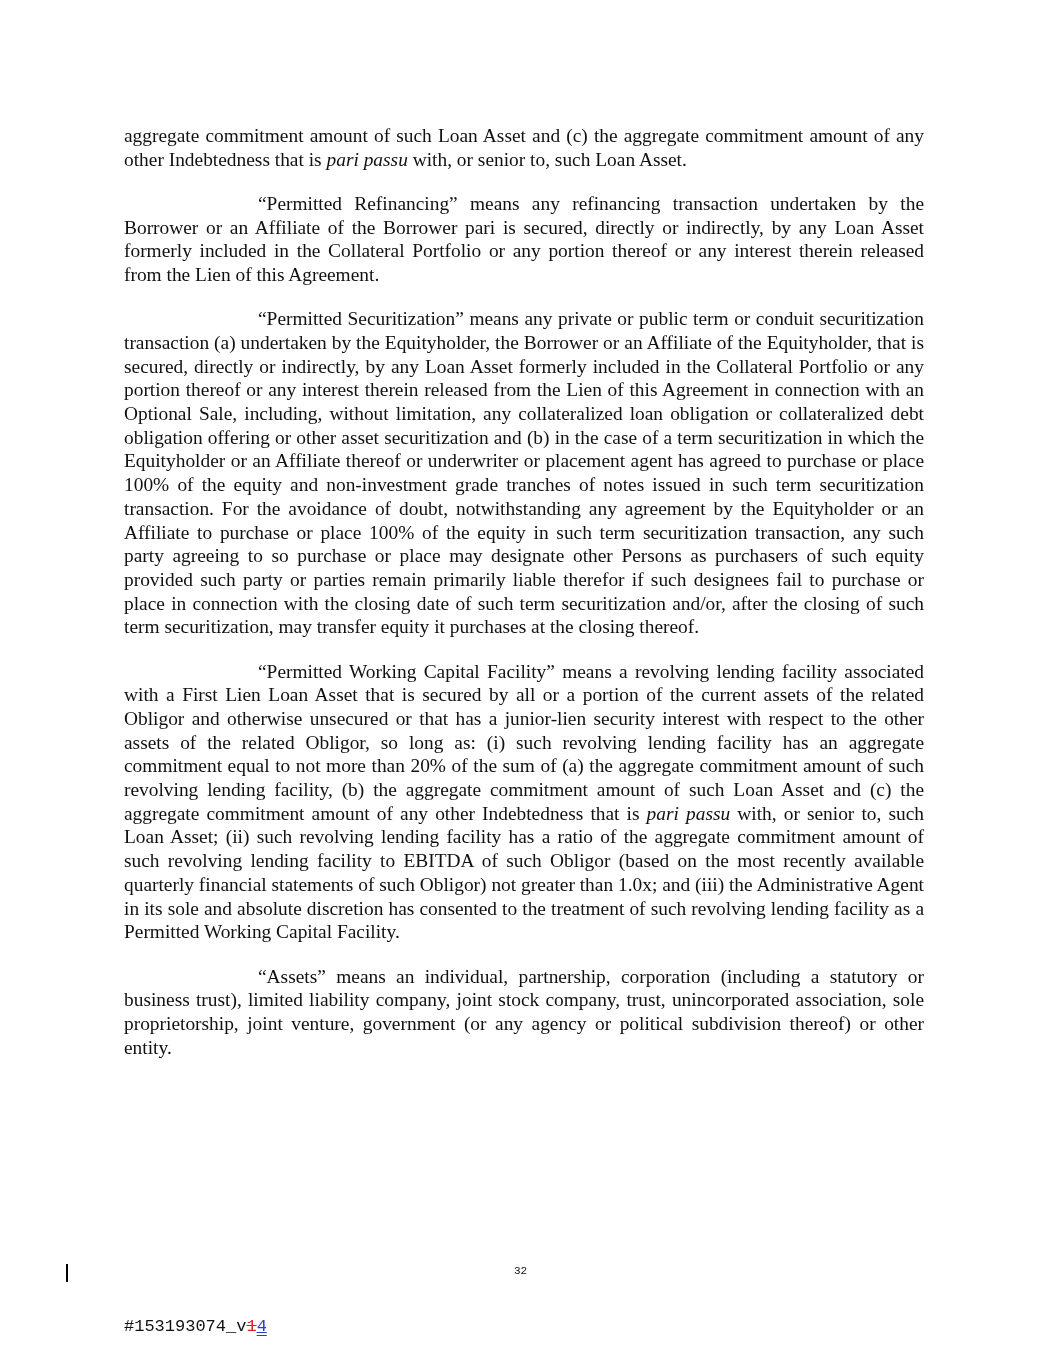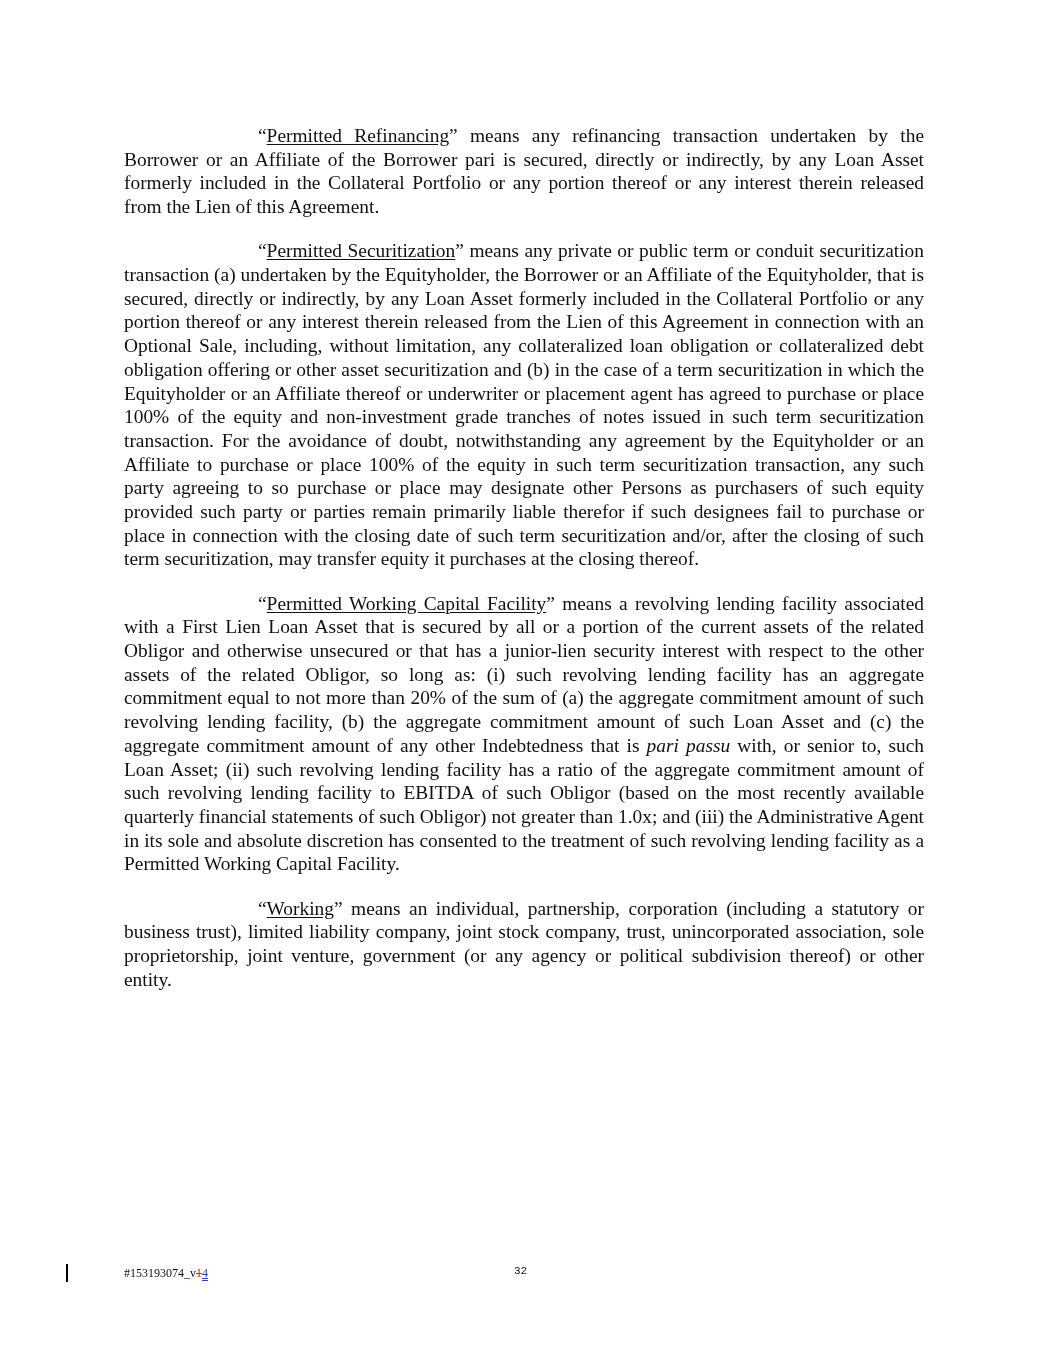--- a/index.html
+++ b/index.html
@@ -4,46 +4,47 @@
 <style>
   html, body { margin: 0; padding: 0; background: #ffffff; }
   body { width: 1055px; height: 1365px; position: relative; overflow: hidden; }
   .page {
     position: absolute; left: 124px; top: 124px; width: 800px;
     font-family: "Liberation Serif", serif; font-size: 19.4px; line-height: 23.7px;
     color: #111111; text-align: justify;
   }
   .para { margin: 0 0 20.5px 0; }
   .para.indent { text-indent: 134px; }
-  .term { text-decoration: underline; text-underline-offset: 2px; }
+  .term { text-underline-offset: 2px; }
   .ital { font-style: italic; }
   .footer-bar { position: absolute; left: 66px; top: 1264px; width: 2px; height: 18px; background: #000; }
   .footer-id {
-    position: absolute; left: 124px; top: 1266px;
-    font-family: Liberation Serif, serif; font-size: 12px; color: #111;
+    position: absolute; left: 124px; top: 1317px;
+    font-family: Liberation Mono, monospace; font-size: 17px; color: #111;
   }
   .del { color: #e0201b; text-decoration: line-through; }
   .ins { color: #2b3fc4; text-decoration: underline double; }
   .page-num {
     position: absolute; left: 514px; top: 1265px;
     font-family: Liberation Mono, monospace; font-size: 11px; color: #111;
   }
 </style>
 </head>
 <body>
 
 <div class="page">
 
+  <p class="para"><span>aggregate commitment amount of such Loan Asset and (c) the aggregate commitment amount of any other Indebtedness that is </span><span class="ital">pari passu</span><span> with, or senior to, such Loan Asset.</span></p>
 
   <p class="para indent"><span>“</span><span class="term">Permitted Refinancing</span><span>” means any refinancing transaction undertaken by the Borrower or an Affiliate of the Borrower pari is secured, directly or indirectly, by any Loan Asset formerly included in the Collateral Portfolio or any portion thereof or any interest therein released from the Lien of this Agreement.</span></p>
 
   <p class="para indent"><span>“</span><span class="term">Permitted Securitization</span><span>” means any private or public term or conduit securitization transaction (a) undertaken by the Equityholder, the Borrower or an Affiliate of the Equityholder, that is secured, directly or indirectly, by any Loan Asset formerly included in the Collateral Portfolio or any portion thereof or any interest therein released from the Lien of this Agreement in connection with an Optional Sale, including, without limitation, any collateralized loan obligation or collateralized debt obligation offering or other asset securitization and (b) in the case of a term securitization in which the Equityholder or an Affiliate thereof or underwriter or placement agent has agreed to purchase or place 100% of the equity and non-investment grade tranches of notes issued in such term securitization transaction.  For the avoidance of doubt, notwithstanding any agreement by the Equityholder or an Affiliate to purchase or place 100% of the equity in such term securitization transaction, any such party agreeing to so purchase or place may designate other Persons as purchasers of such equity provided such party or parties remain primarily liable therefor if such designees fail to purchase or place in connection with the closing date of such term securitization and/or, after the closing of such term securitization, may transfer equity it purchases at the closing thereof.</span></p>
 
   <p class="para indent"><span>“</span><span class="term">Permitted Working Capital Facility</span><span>” means a revolving lending facility associated with a First Lien Loan Asset that is secured by all or a portion of the current assets of the related Obligor and otherwise unsecured or that has a junior-lien security interest with respect to the other assets of the related Obligor, so long as: (i) such revolving lending facility has an aggregate commitment equal to not more than 20% of the sum of (a) the aggregate commitment amount of such revolving lending facility, (b) the aggregate commitment amount of such Loan Asset and (c) the aggregate commitment amount of any other Indebtedness that is </span><span class="ital">pari passu</span><span> with, or senior to, such Loan Asset; (ii) such revolving lending facility has a ratio of the aggregate commitment amount of such revolving lending facility to EBITDA of such Obligor (based on the most recently available quarterly financial statements of such Obligor) not greater than 1.0x; and (iii) the Administrative Agent in its sole and absolute discretion has consented to the treatment of such revolving lending facility as a Permitted Working Capital Facility.</span></p>
 
-  <p class="para indent"><span>“</span><span class="term">Working</span><span>” means an individual, partnership, corporation (including a statutory or business trust), limited liability company, joint stock company, trust, unincorporated association, sole proprietorship, joint venture, government (or any agency or political subdivision thereof) or other entity.</span></p>
+  <p class="para indent"><span>“</span><span class="term">Assets</span><span>” means an individual, partnership, corporation (including a statutory or business trust), limited liability company, joint stock company, trust, unincorporated association, sole proprietorship, joint venture, government (or any agency or political subdivision thereof) or other entity.</span></p>
 
 
 </div>
 
 <div class="footer-bar"></div>
 <div class="footer-id"><span>#153193074_v</span><span class="del">1</span><span class="ins">4</span></div>
 <div class="page-num">32</div>
 
 </body></html>

